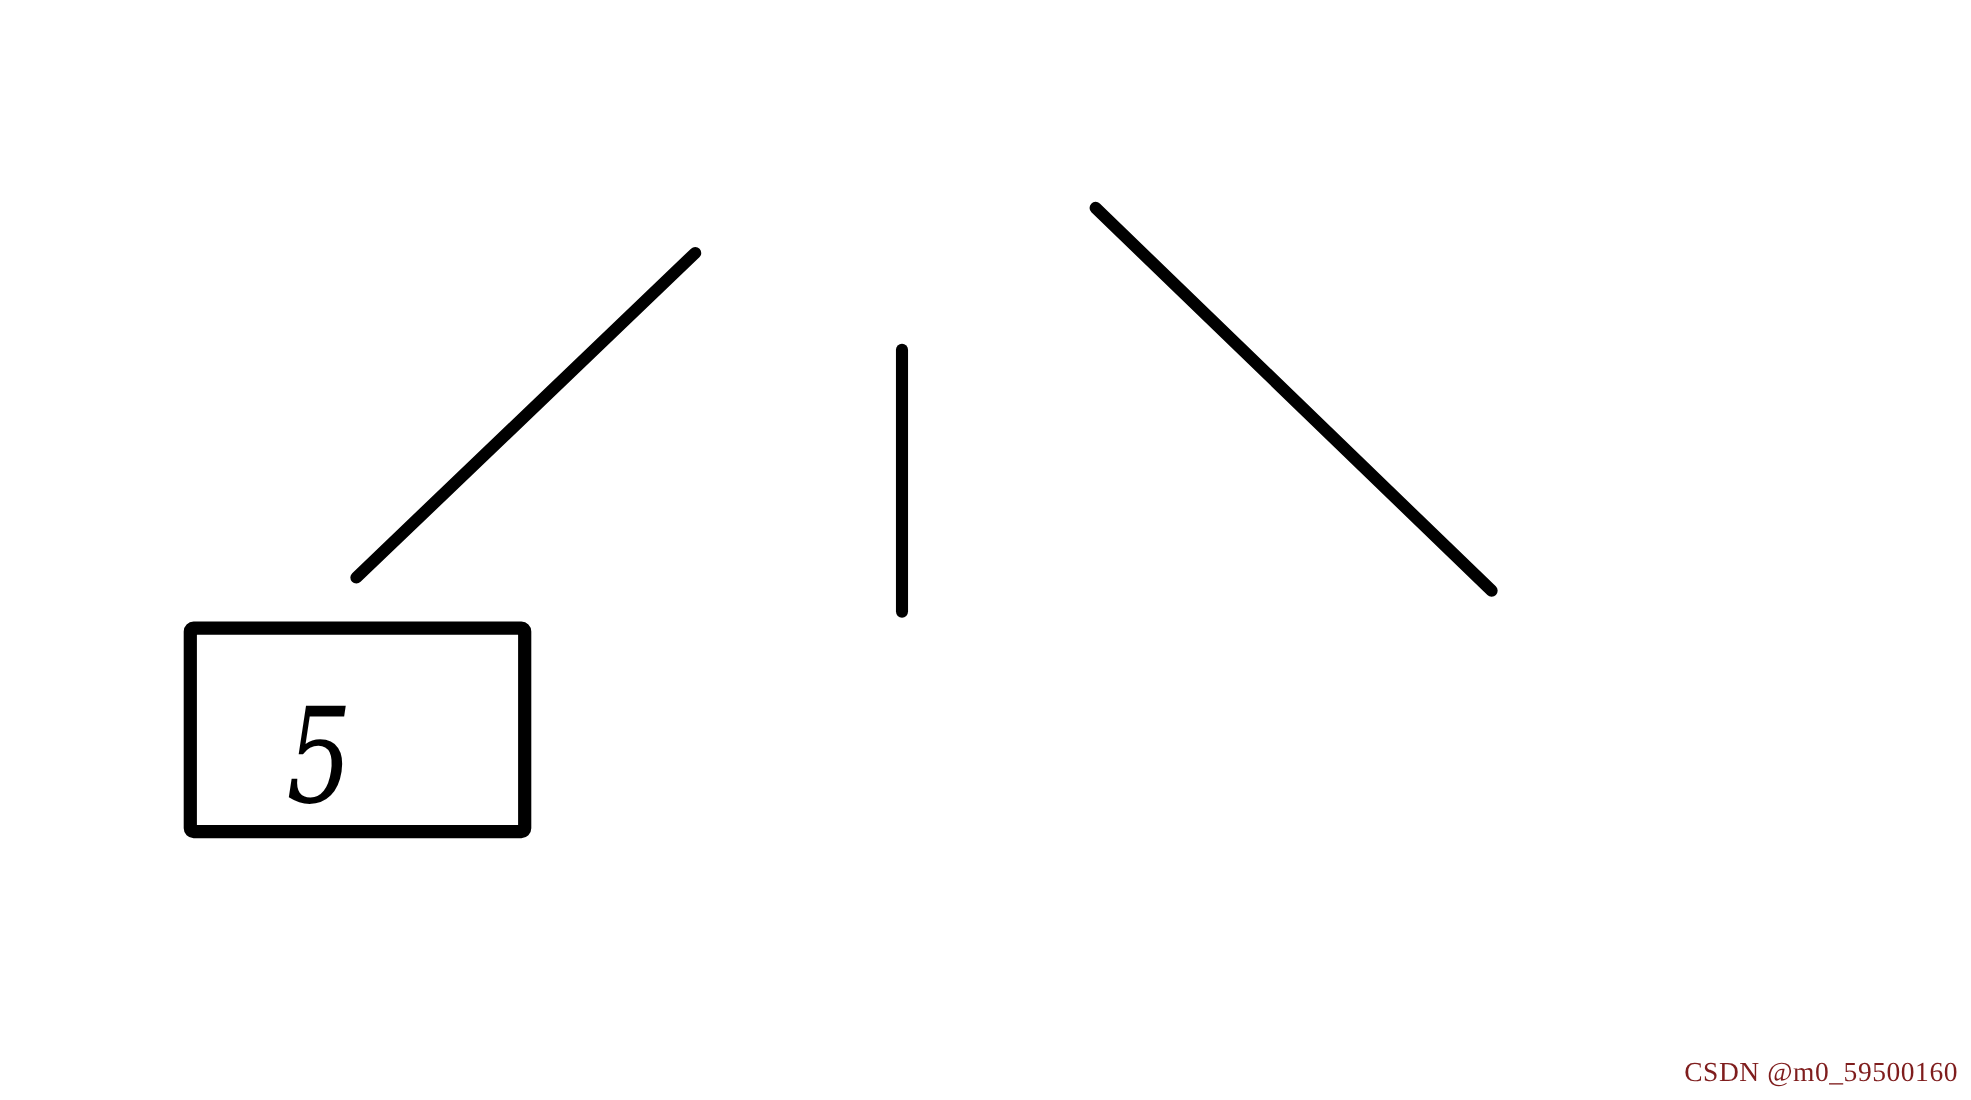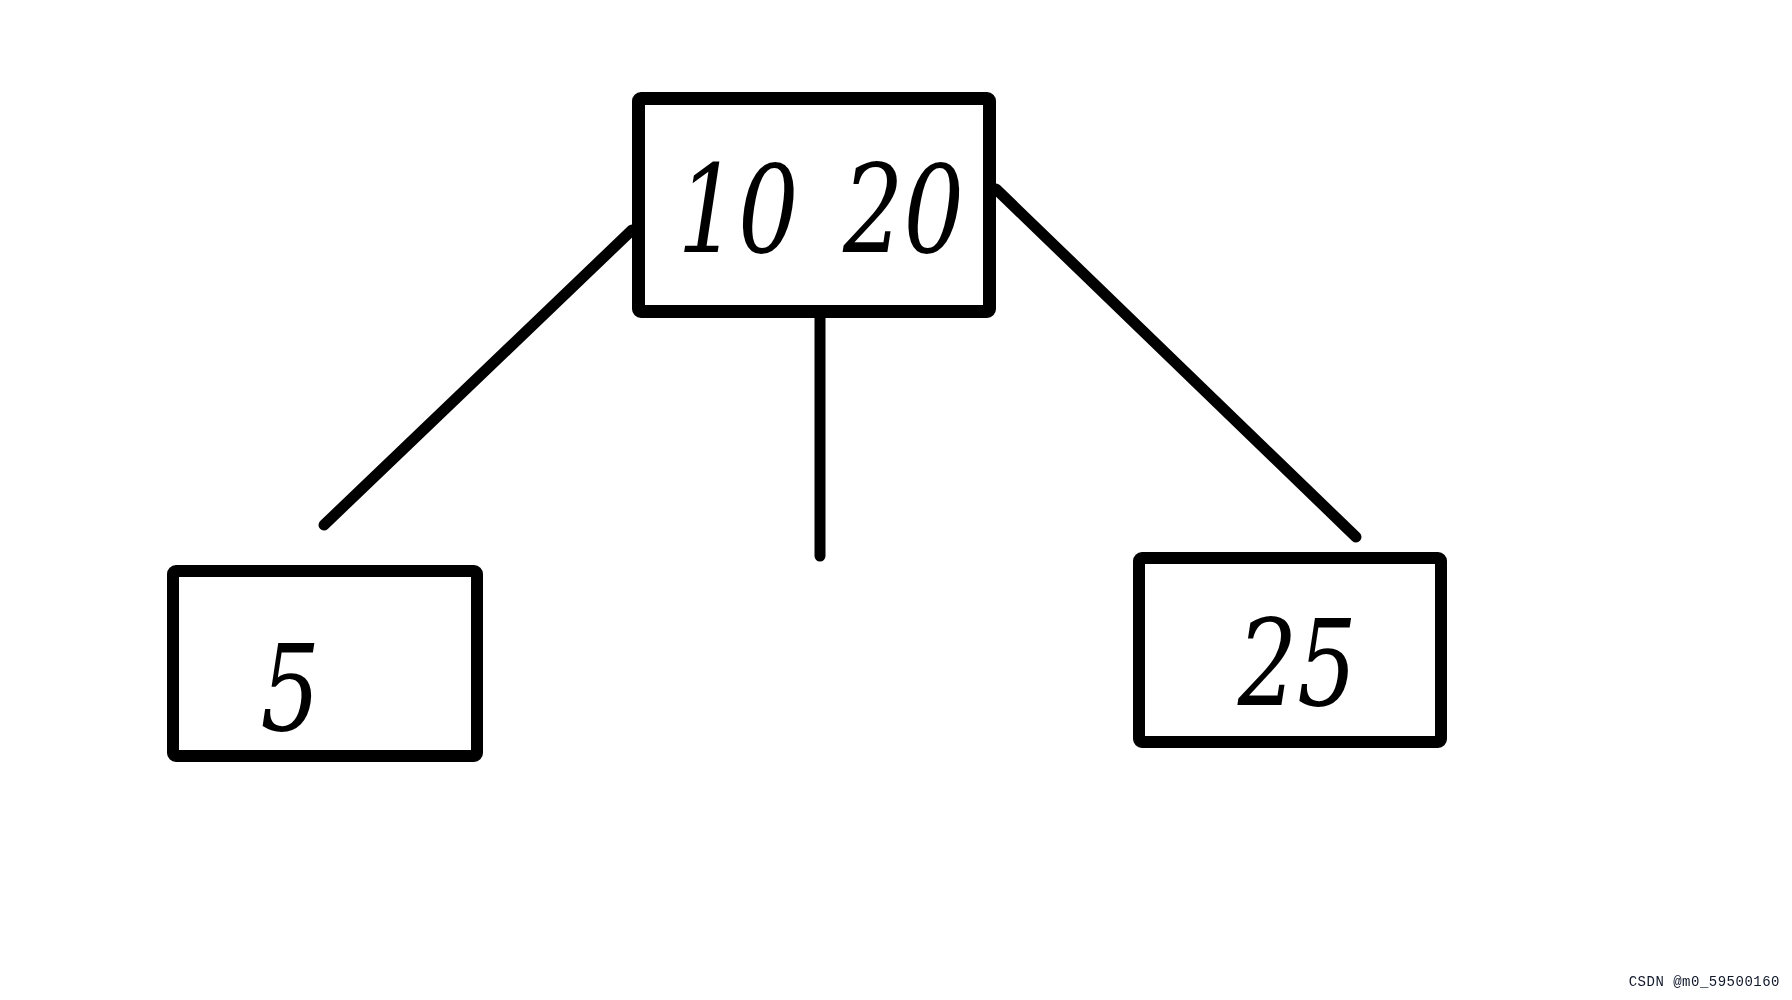--- a/index.html
+++ b/index.html
@@ -88,45 +88,39 @@
     height: 196px;
   }
   .node-right .label {
     font-size: 120px;
     transform: translate(7px, 14px) scaleX(0.78);
   }
   .watermark {
     position: absolute;
     right: 12px;
     bottom: 10px;
-    font-family: Liberation Mono, monospace;
-    font-size: 14px;
-    color: #0f172a;
+    font-family: Liberation Serif, serif;
+    font-size: 25px;
+    color: #7f1d1d;
     letter-spacing: 0.5px;
   }
 </style>
 </head>
 <body>
 
 <div class="canvas">
 
   <svg class="edges" viewBox="0 0 1792 1000" xmlns="http://www.w3.org/2000/svg">
     <line x1="632" y1="230" x2="324" y2="525"></line>
     <line x1="820" y1="318" x2="820" y2="556"></line>
     <line x1="996" y1="189" x2="1356" y2="537"></line>
   </svg>
 
-  <div class="node node-root">
-    <span class="label">10 20</span>
-  </div>
 
   <div class="node node-child node-left">
     <span class="label">5</span>
   </div>
 
 
-  <div class="node node-child node-right">
-    <span class="label">25</span>
-  </div>
 
   <div class="watermark">CSDN @m0_59500160</div>
 
 </div>
 
 </body></html>

